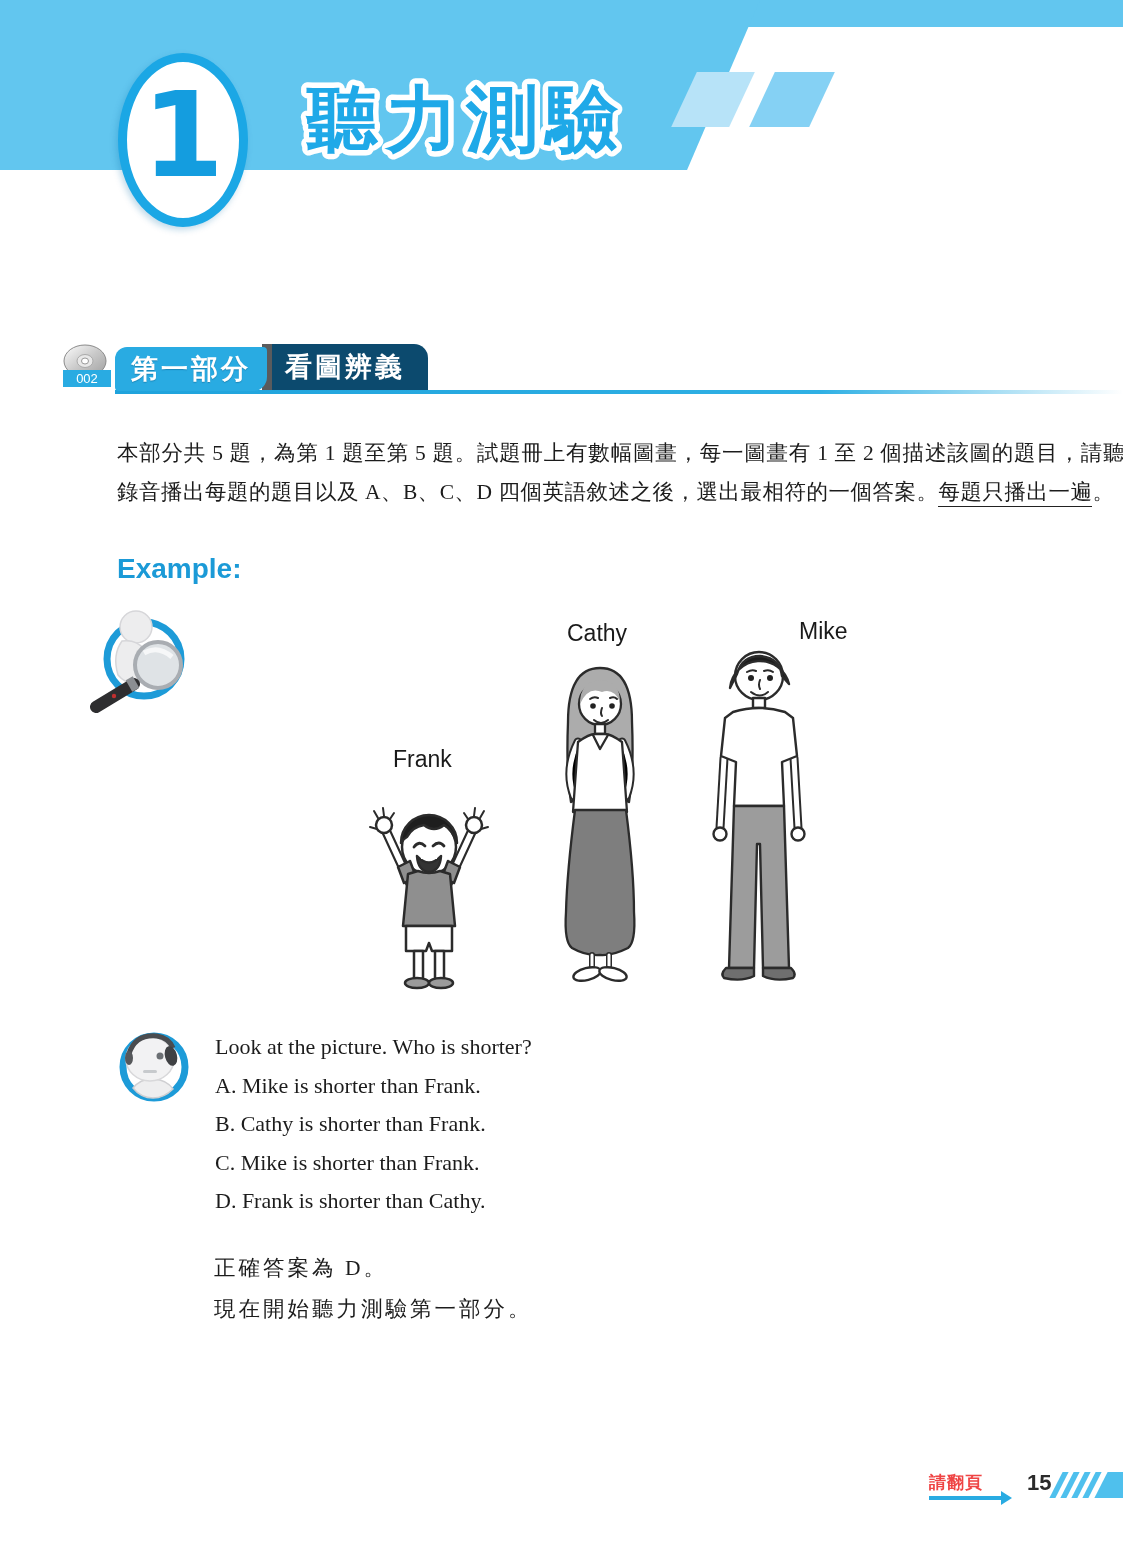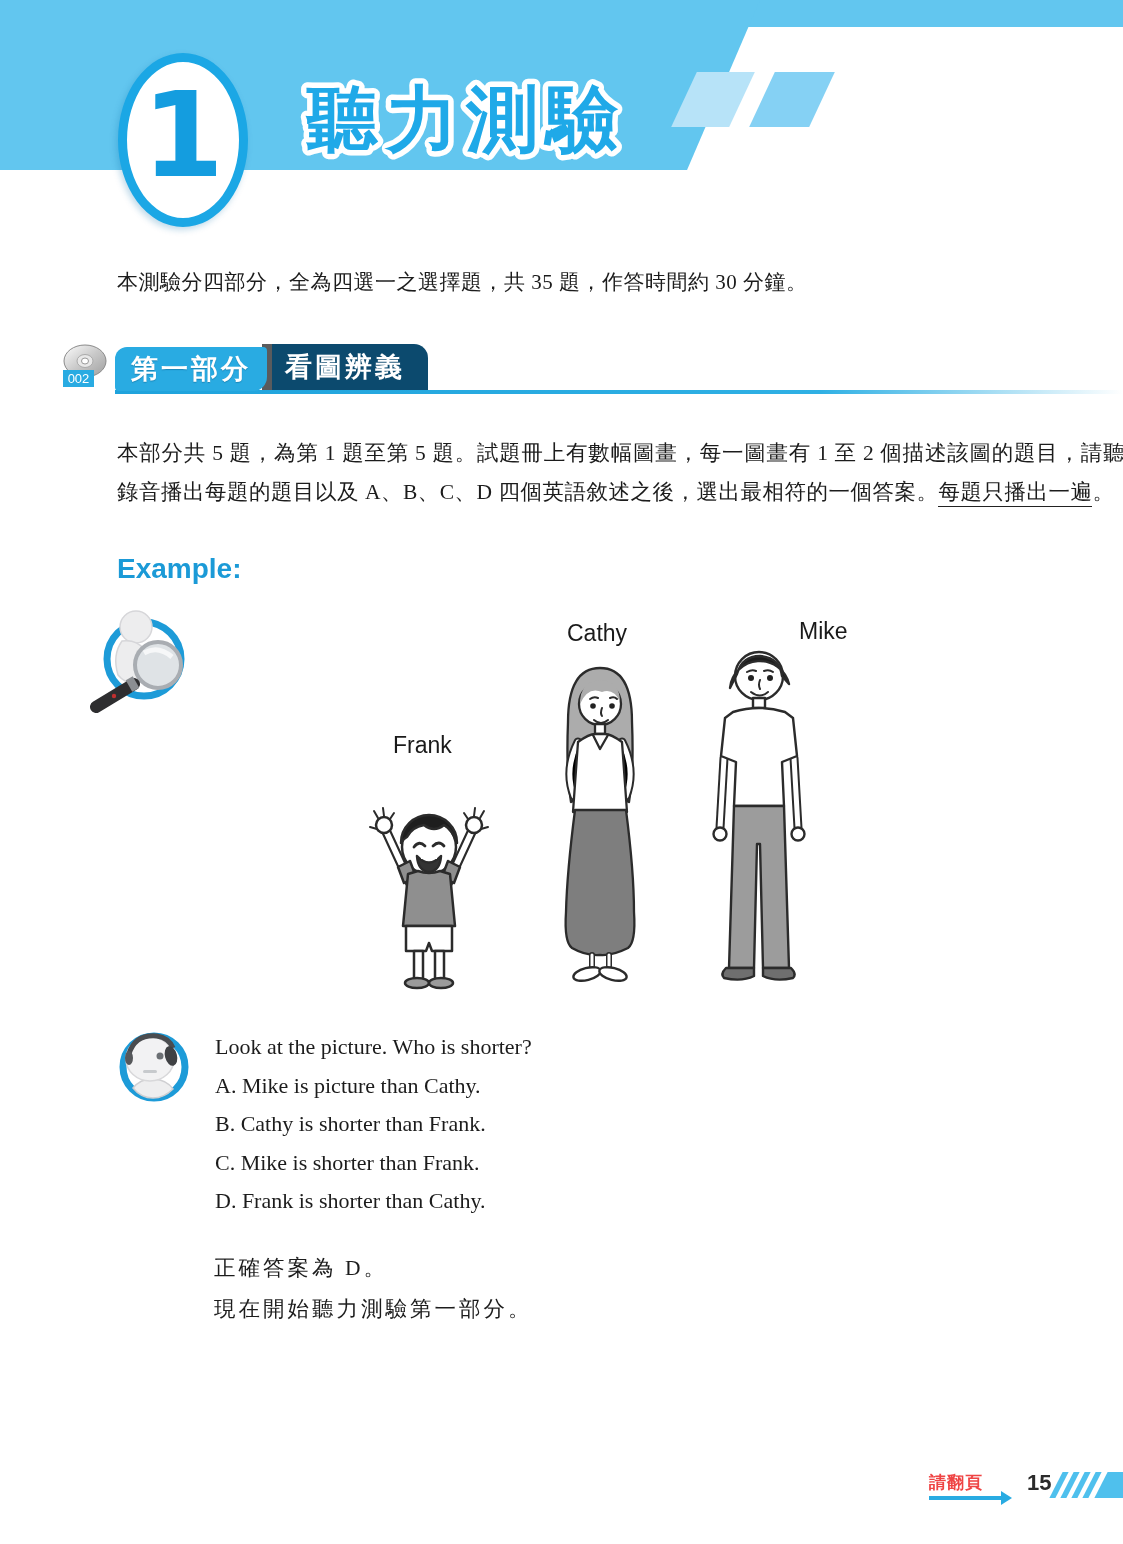--- a/index.html
+++ b/index.html
@@ -21,21 +21,21 @@
       font-size:118px;color:#149DDF;line-height:1;transform:translateY(-5px);}
 
   .chapter-title-svg{position:absolute;left:296px;top:66px;}
 
   
   .intro{position:absolute;left:117px;top:247px;font-size:21px;white-space:nowrap;letter-spacing:.5px;}
 
   
   .cd-badge{position:absolute;left:62px;top:344px;width:48px;height:44px;}
   .cd-badge svg{position:absolute;left:0;top:0;}
-  .cd-strip{position:absolute;left:1px;top:26px;width:31px;height:17px;background:#29ABE2;
+  .cd-strip{position:absolute;left:1px;top:26px;width:48px;height:17px;background:#29ABE2;
       color:#fff;font-family:"Liberation Sans",sans-serif;font-size:13px;text-align:center;line-height:17px;}
   .tab-gray{position:absolute;left:262px;top:344px;width:166px;height:46px;background:#0c4a6e;
       border-radius:0 14px 0 0;box-shadow:inset 10px 0 0 #5A5B5D;
       color:#fff;font-family:"Liberation Sans","DejaVu Sans",sans-serif;font-weight:bold;font-size:27px;
       letter-spacing:3px;text-align:center;line-height:46px;}
   .tab-blue{position:absolute;left:115px;top:347px;width:152px;height:44px;background:#29ABE2;
       border-radius:12px 4px 14px 4px;z-index:2;
       color:#fff;font-family:"Liberation Sans","DejaVu Sans",sans-serif;font-weight:bold;font-size:27px;
       letter-spacing:3px;text-align:center;line-height:44px;text-shadow:0 1px 1px rgba(0,70,110,.35);}
   .section-underline{position:absolute;left:115px;top:390px;width:1008px;height:4px;
@@ -49,21 +49,21 @@
       font-weight:bold;font-size:28px;color:#1B9AD7;}
 
   
   .magnifier-icon{position:absolute;left:84px;top:597px;}
   .robot-icon{position:absolute;left:117px;top:1026px;}
 
   
   .illustration{position:absolute;left:360px;top:615px;width:520px;height:382px;}
   .fig-label{position:absolute;font-family:"Liberation Sans","DejaVu Sans",sans-serif;
       font-size:23px;color:#1a1a1a;}
-  .lbl-frank{left:33px;top:117px;}
+  .lbl-frank{left:33px;top:131px;}
   .lbl-cathy{left:207px;top:5px;}
   .lbl-mike{left:439px;top:3px;}
   .fig{position:absolute;}
   .fig-frank{left:8px;top:168px;}
   .fig-cathy{left:192px;top:37px;}
   .fig-mike{left:340px;top:17px;}
 
   
   .question-block{position:absolute;left:215px;top:1028px;font-size:22px;line-height:38.6px;}
   .answer-block{position:absolute;left:214px;top:1248px;font-size:21.5px;line-height:41px;letter-spacing:3px;}
@@ -92,21 +92,20 @@
   <div class="stripe stripe-mid"></div>
 
   <div class="chapter-circle">
     <span>1</span>
   </div>
 
   <svg class="chapter-title-svg" width="340" height="108" viewBox="0 0 340 108">
     <text x="170" y="78" text-anchor="middle" font-family="Liberation Sans, DejaVu Sans, sans-serif" font-weight="bold" font-size="72" letter-spacing="8" fill="#1FA9E8" stroke="#ffffff" stroke-width="11" stroke-linejoin="round" paint-order="stroke">聽力測驗</text>
   </svg>
 
-  <p class="intro">本測驗分四部分，全為四選一之選擇題，共 35 題，作答時間約 30 分鐘。</p>
 
   <div class="cd-badge">
     <svg width="46" height="38" viewBox="0 0 46 38">
       <defs>
         <linearGradient id="cdg" x1="0" y1="0" x2="1" y2="1">
           <stop offset="0" stop-color="#fdfdfd"></stop>
             <stop offset="0.5" stop-color="#c9c9c9"></stop>
           <stop offset="1" stop-color="#9f9f9f"></stop>
         </linearGradient>
       </defs>
@@ -220,21 +219,21 @@
     <ellipse cx="33" cy="33" rx="24" ry="22" fill="#f2f2f3" stroke="#d8d8da" stroke-width="1.5"></ellipse>
     <path d="M12,28 Q18,8 40,10 Q52,12 56,22" fill="none" stroke="#4a4c4f" stroke-width="5"></path>
     <ellipse cx="54" cy="30" rx="6" ry="10" fill="#3f4144" transform="rotate(-15 54 30)"></ellipse>
     <ellipse cx="12" cy="32" rx="4" ry="7" fill="#56585b"></ellipse>
     <circle cx="43" cy="30" r="3.5" fill="#6b6f73"></circle>
     <rect x="26" y="44" width="14" height="3" rx="1.5" fill="#c7cacd"></rect>
   </svg>
 
   <div class="question-block">
     <div>Look at the picture. Who is shorter?</div>
-    <div>A. Mike is picture than Cathy.</div>
+    <div>A. Mike is shorter than Frank.</div>
     <div>B. Cathy is shorter than Frank.</div>
     <div>C. Mike is shorter than Frank.</div>
     <div>D. Frank is shorter than Cathy.</div>
   </div>
 
   <div class="answer-block">
     <div>正確答案為 D。</div>
     <div>現在開始聽力測驗第一部分。</div>
   </div>
 

